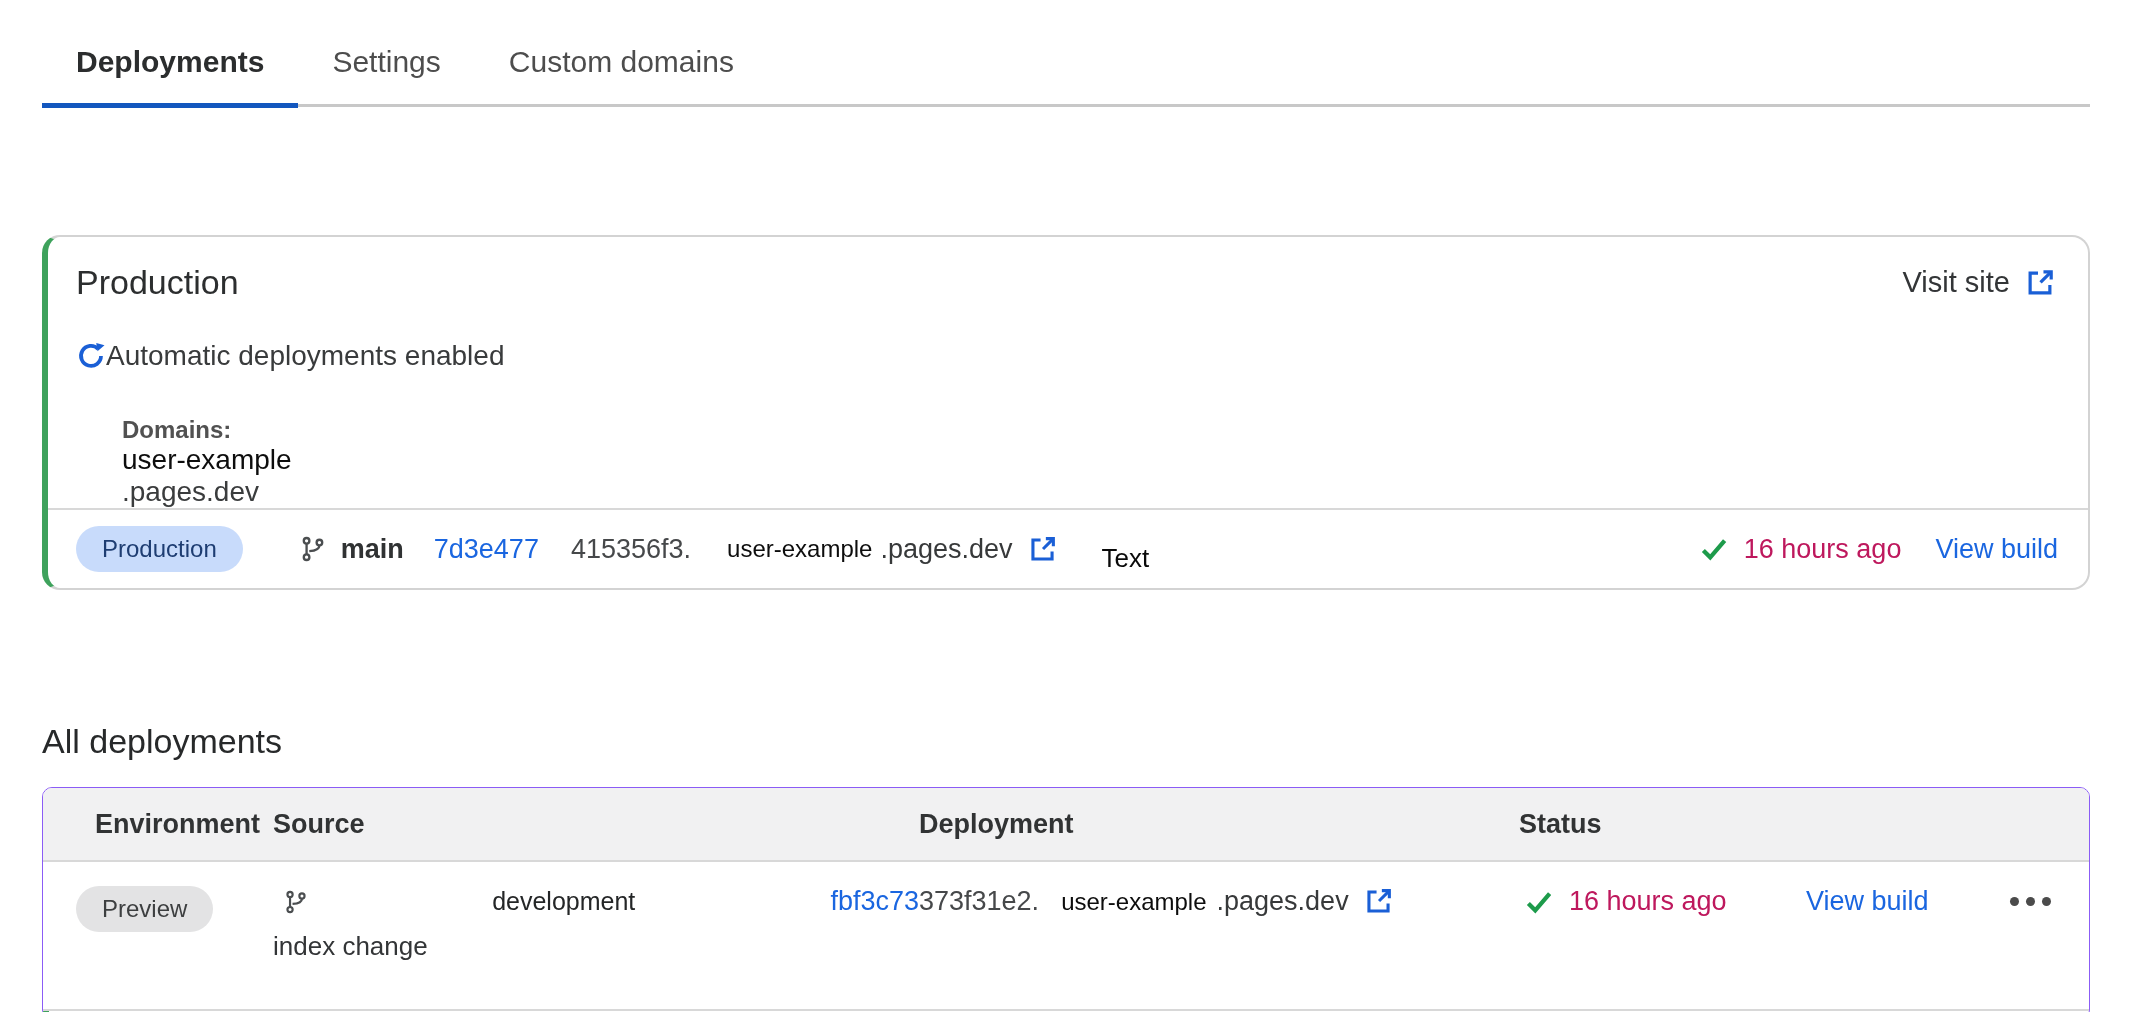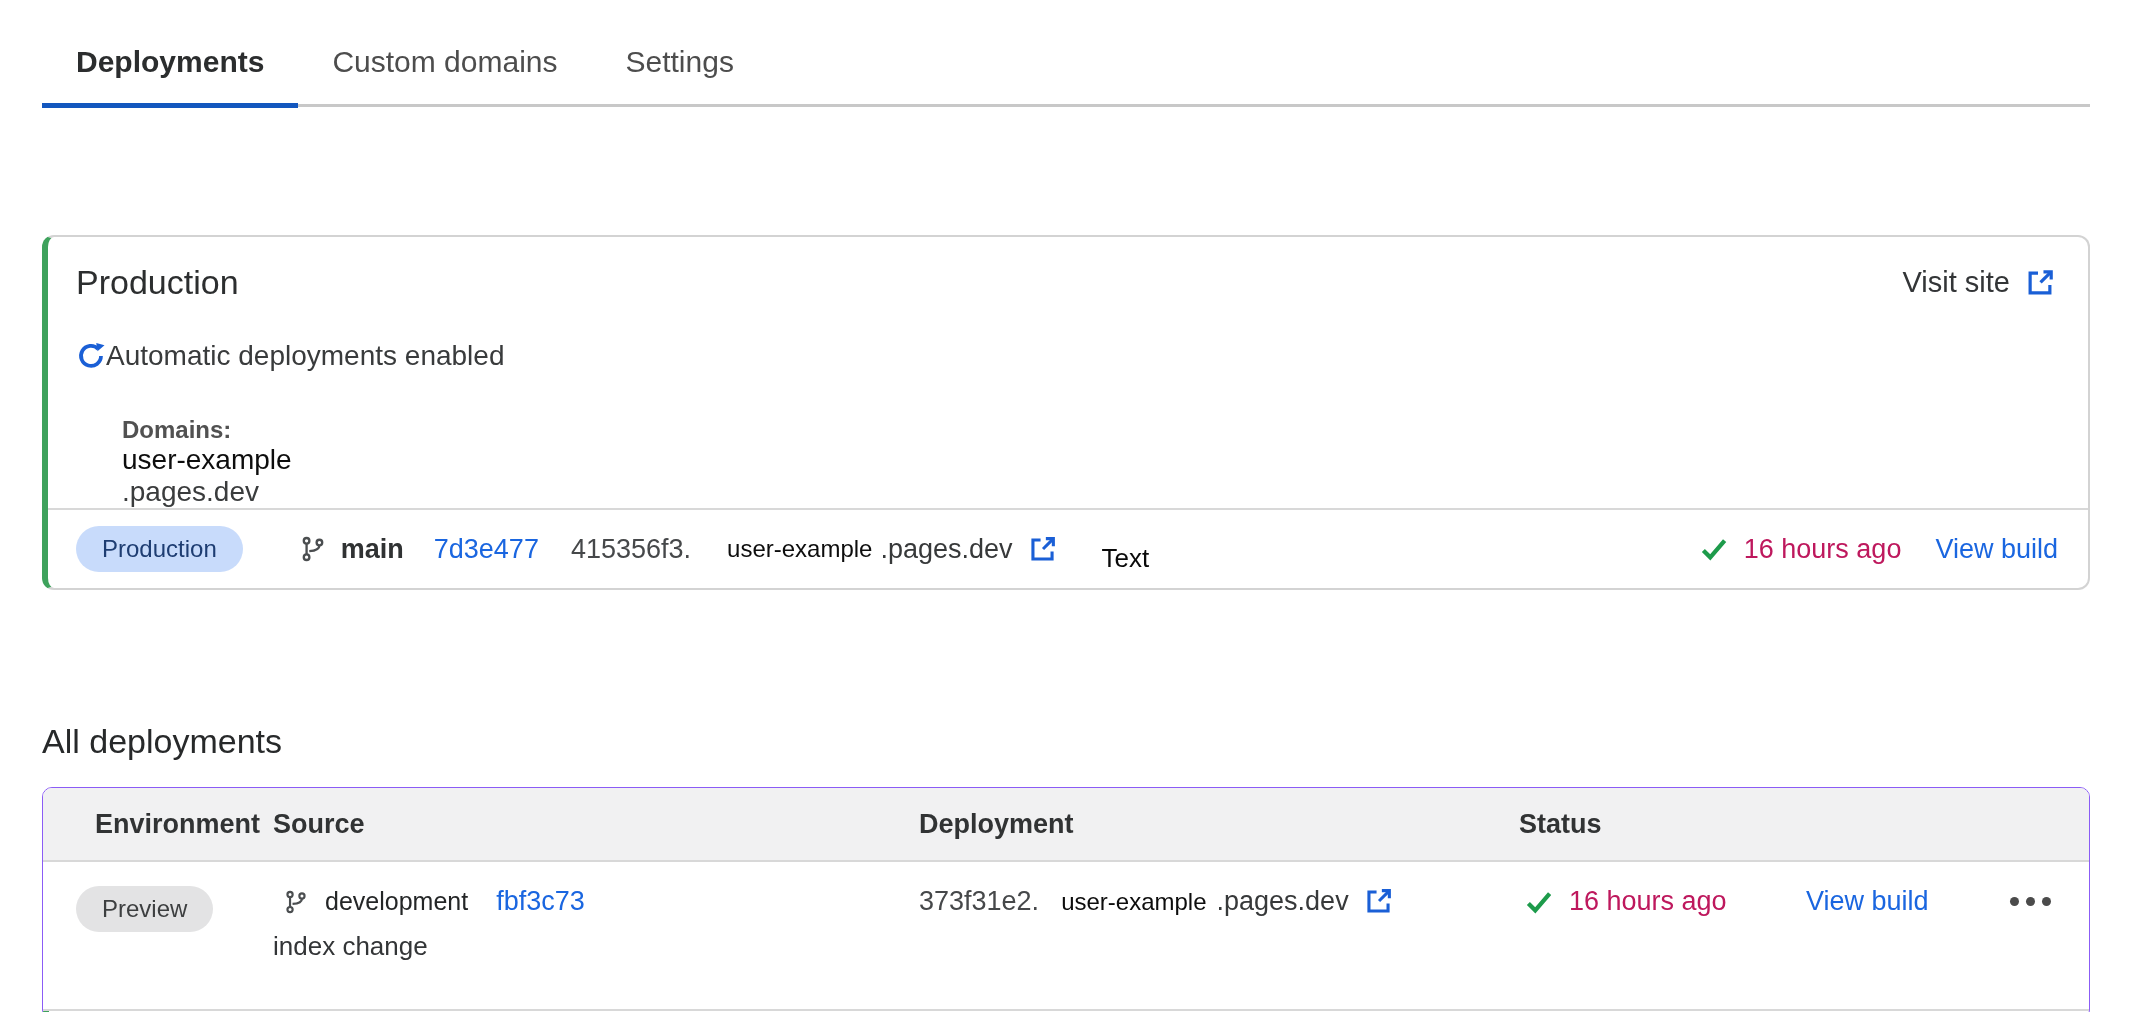--- a/index.html
+++ b/index.html
@@ -9,21 +9,21 @@
 
   
   .tabbar { display: flex; border-bottom: 3px solid #c8c8c8; }
   .tab { padding: 36px 34px 24px 34px; font-size: 30px; color: #4d4d4d;
          border-bottom: 5px solid transparent; margin-bottom: -4px; cursor: pointer; }
   .tab.active { color: #2b2d2e; font-weight: bold; border-bottom-color: #1357be; }
 
   
   .prod-card { margin-top: 128px; width: 100%; height: 355px;
                border: 2px solid #d3d3d3; border-left: 6px solid #3ea25c;
-               border-radius: 12px; display: flex; flex-direction: column; background: #fff; }
+               border-radius: 18px; display: flex; flex-direction: column; background: #fff; }
   .card-head { display: flex; justify-content: space-between; align-items: center;
                padding: 26px 32px 0 28px; }
   .card-title { font-size: 34px; font-weight: 400; color: #2c2e2f; }
   .visit-site { display: flex; align-items: center; gap: 14px; cursor: pointer; }
   .visit-site .vs-label { font-size: 29px; color: #333537; }
   .auto-row { display: flex; align-items: center; padding-left: 28px; margin-top: 38px; }
   .auto-text { font-size: 28px; color: #393b3c; }
   .domains-row { display: flex; align-items: baseline; padding-left: 44px; margin-top: 44px; flex-direction: column; }
   .domains-label { font-size: 24px; font-weight: bold; color: #515151; }
   .domain-sub { font-size: 28px; color: #0d0d0d; margin-left: 30px; }
@@ -51,21 +51,21 @@
   .section-title { margin-top: 132px; font-size: 34px; font-weight: 400; color: #27292a; }
   .table { margin-top: 26px; border: 1px solid #8b5cf6; border-radius: 10px;
            overflow: hidden; background: #fff; }
   .thead, .trow { display: grid; grid-template-columns: 230px 646px 594px 1fr; }
   .thead { background: #f1f1f2; border-bottom: 2px solid #d8d8d8; height: 74px;
            align-items: center; font-size: 27px; font-weight: bold; color: #313334; }
   .th-env { padding-left: 52px; }
   .th-status { padding-left: 6px; }
   .trow { height: 147px; padding-top: 24px; }
   .cell-env .pill { margin-left: 33px; }
-  .cell-source .line1 { display: flex; align-items: center; padding-left: 10px; }
+  .cell-source .line1 { display: flex; align-items: center; padding-left: 10px; justify-content: space-between; }
   .cell-source .line1 .branch-icon { margin-left: 0; }
   .dev-branch { font-size: 25px; color: #242627; margin-left: 16px; }
   .hash-link { margin-left: 28px; }
   .cell-source .line2 { margin-top: 14px; font-size: 26px; color: #333537; }
   .cell-deploy { display: flex; align-items: center; align-self: start; }
   .cell-deploy .deploy-id { margin-left: 0; }
   .cell-deploy .url-sub { margin-left: 22px; }
   .cell-deploy .url-suffix { margin-left: 10px; }
   .cell-status { display: flex; align-items: center; align-self: start;
                  justify-content: space-between; padding: 0 36px 0 10px; }
@@ -79,22 +79,22 @@
 
   svg { display: block; }
 </style>
 </head>
 <body>
 
 <div class="container">
 
   <div class="tabbar">
     <div class="tab active">Deployments</div>
+    <div class="tab">Settings</div>
     <div class="tab">Custom domains</div>
-    <div class="tab">Settings</div>
   </div>
 
   <div class="prod-card">
     <div class="card-head">
       <div class="card-title">Production</div>
       <div class="visit-site">
         <span class="vs-label">Visit site</span>
         <span class="ext-icon" style="margin-left:0">
           <svg width="32" height="32" viewBox="0 0 24 24" fill="none" stroke="#1a5fd6" stroke-width="2.4">
             <path d="M10.5 4.6 H4.6 V19.4 H19.4 V13.5"></path>

